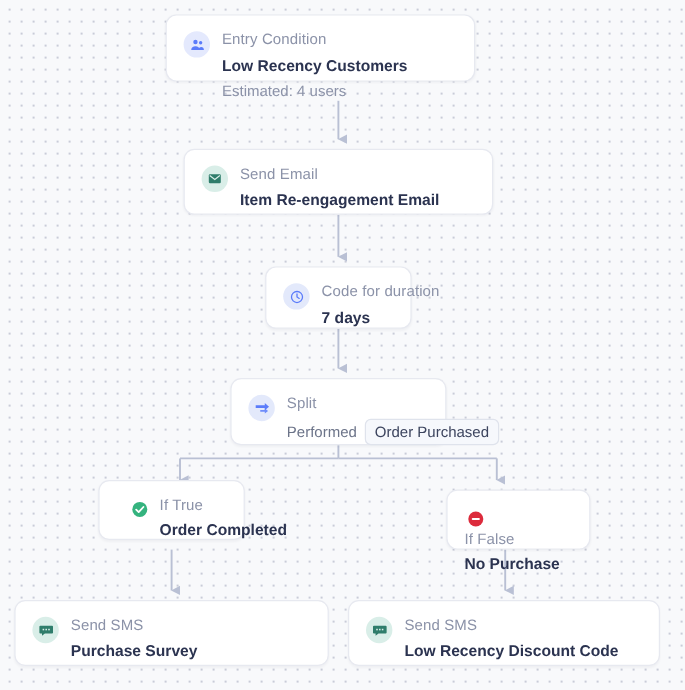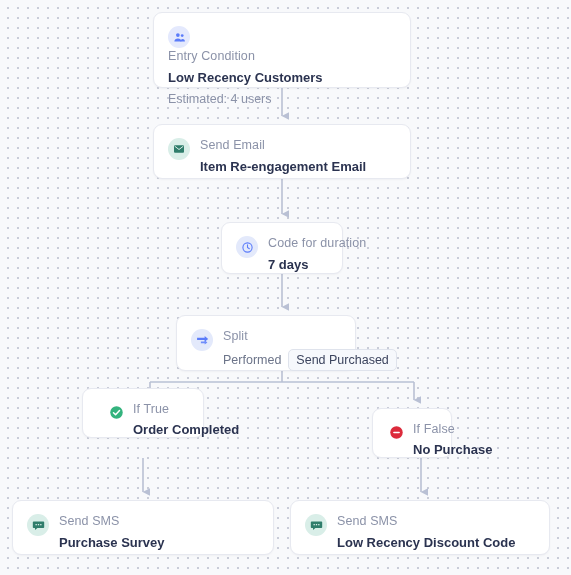--- a/index.html
+++ b/index.html
@@ -97,26 +97,26 @@
     padding: 2px 7px;
     border: 1px solid #dfe3ec;
     border-radius: 5px;
     background: #f6f8fc;
     white-space: nowrap;
   }
   .branch .node-kind { color: #8b92a8; }
   .branch .node-title { margin-top: 2px; }
 
   
-  #node-entry  { left: 153px; top: 12px;  width: 258px; height: 76px; flex-direction: column; }
+  #node-entry  { left: 138px; top: 12px;  width: 258px; height: 56px; }
   #node-email  { left: 153px; top: 124px; width: 258px; height: 55px; }
   #node-wait   { left: 221px; top: 222px; width: 122px; height: 52px; }
-  #node-split  { left: 176px; top: 315px; width: 180px; height: 56px; }
-  #node-true   { left: 82px;  top: 388px; width: 122px; height: 50px; padding-left: 24px; }
-  #node-false  { left: 372px; top: 408px; width: 80px; height: 50px; }
+  #node-split  { left: 192px; top: 315px; width: 180px; height: 56px; }
+  #node-true   { left: 82px;  top: 400px; width: 122px; height: 50px; padding-left: 24px; }
+  #node-false  { left: 372px; top: 408px; width: 120px; height: 50px; flex-direction: column; }
   #node-sms1   { left: 12px;  top: 500px; width: 262px; height: 55px; }
   #node-sms2   { left: 290px; top: 500px; width: 260px; height: 55px; }
 </style>
 </head>
 <body>
 
 <div id="canvas">
 
   <svg id="edges" viewBox="0 0 571 575" xmlns="http://www.w3.org/2000/svg">
     <defs>
@@ -190,21 +190,21 @@
     <span class="node-ico ico-split">
       <svg width="13" height="13" viewBox="0 0 24 24" fill="#5b7cfa">
         <path d="M2 7 L16 7 L16 3.5 L22.5 9 L16 14.5 L16 11 L2 11 Z"></path>
         <path d="M9 14 L16 14 L16 11.5 L21 15.5 L16 19.5 L16 17 L9 17 Z" opacity="0.85"></path>
       </svg>
     </span>
     <span class="node-body">
       <span class="node-kind">Split</span>
       <span class="split-row">
         <span class="split-label">Performed</span>
-        <span class="chip">Send Purchased</span>
+        <span class="chip">Order Purchased</span>
       </span>
     </span>
   </div>
 
   <div class="node branch" id="node-true">
     <span class="node-ico ico-plain">
       <svg width="15" height="15" viewBox="0 0 24 24">
         <circle cx="12" cy="12" r="10" fill="#34b37e"></circle>
         <path d="M7.2 12.4 L10.5 15.6 L16.8 8.8" fill="none" stroke="#ffffff" stroke-width="2.4" stroke-linecap="round" stroke-linejoin="round"></path>
       </svg>

